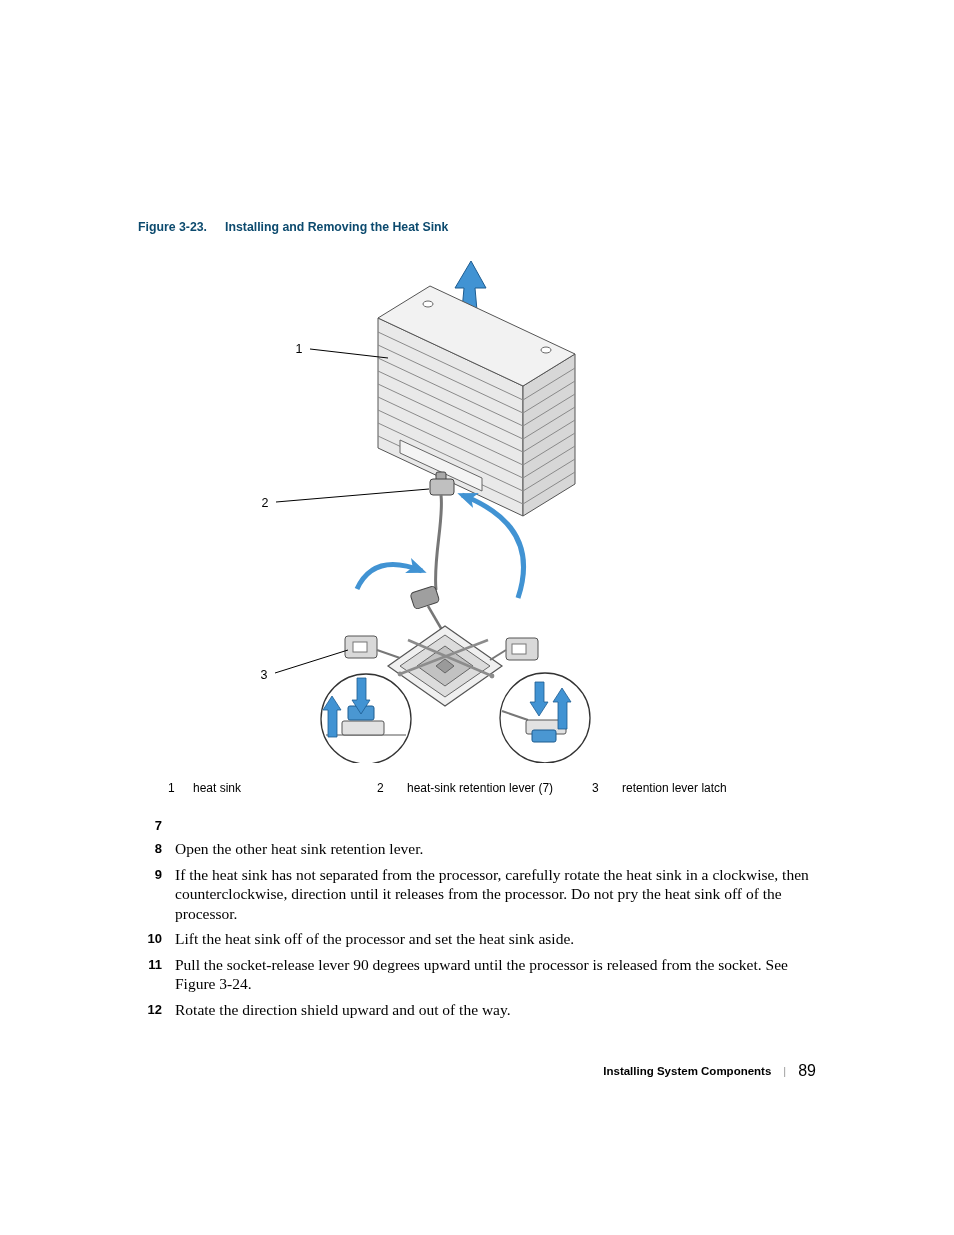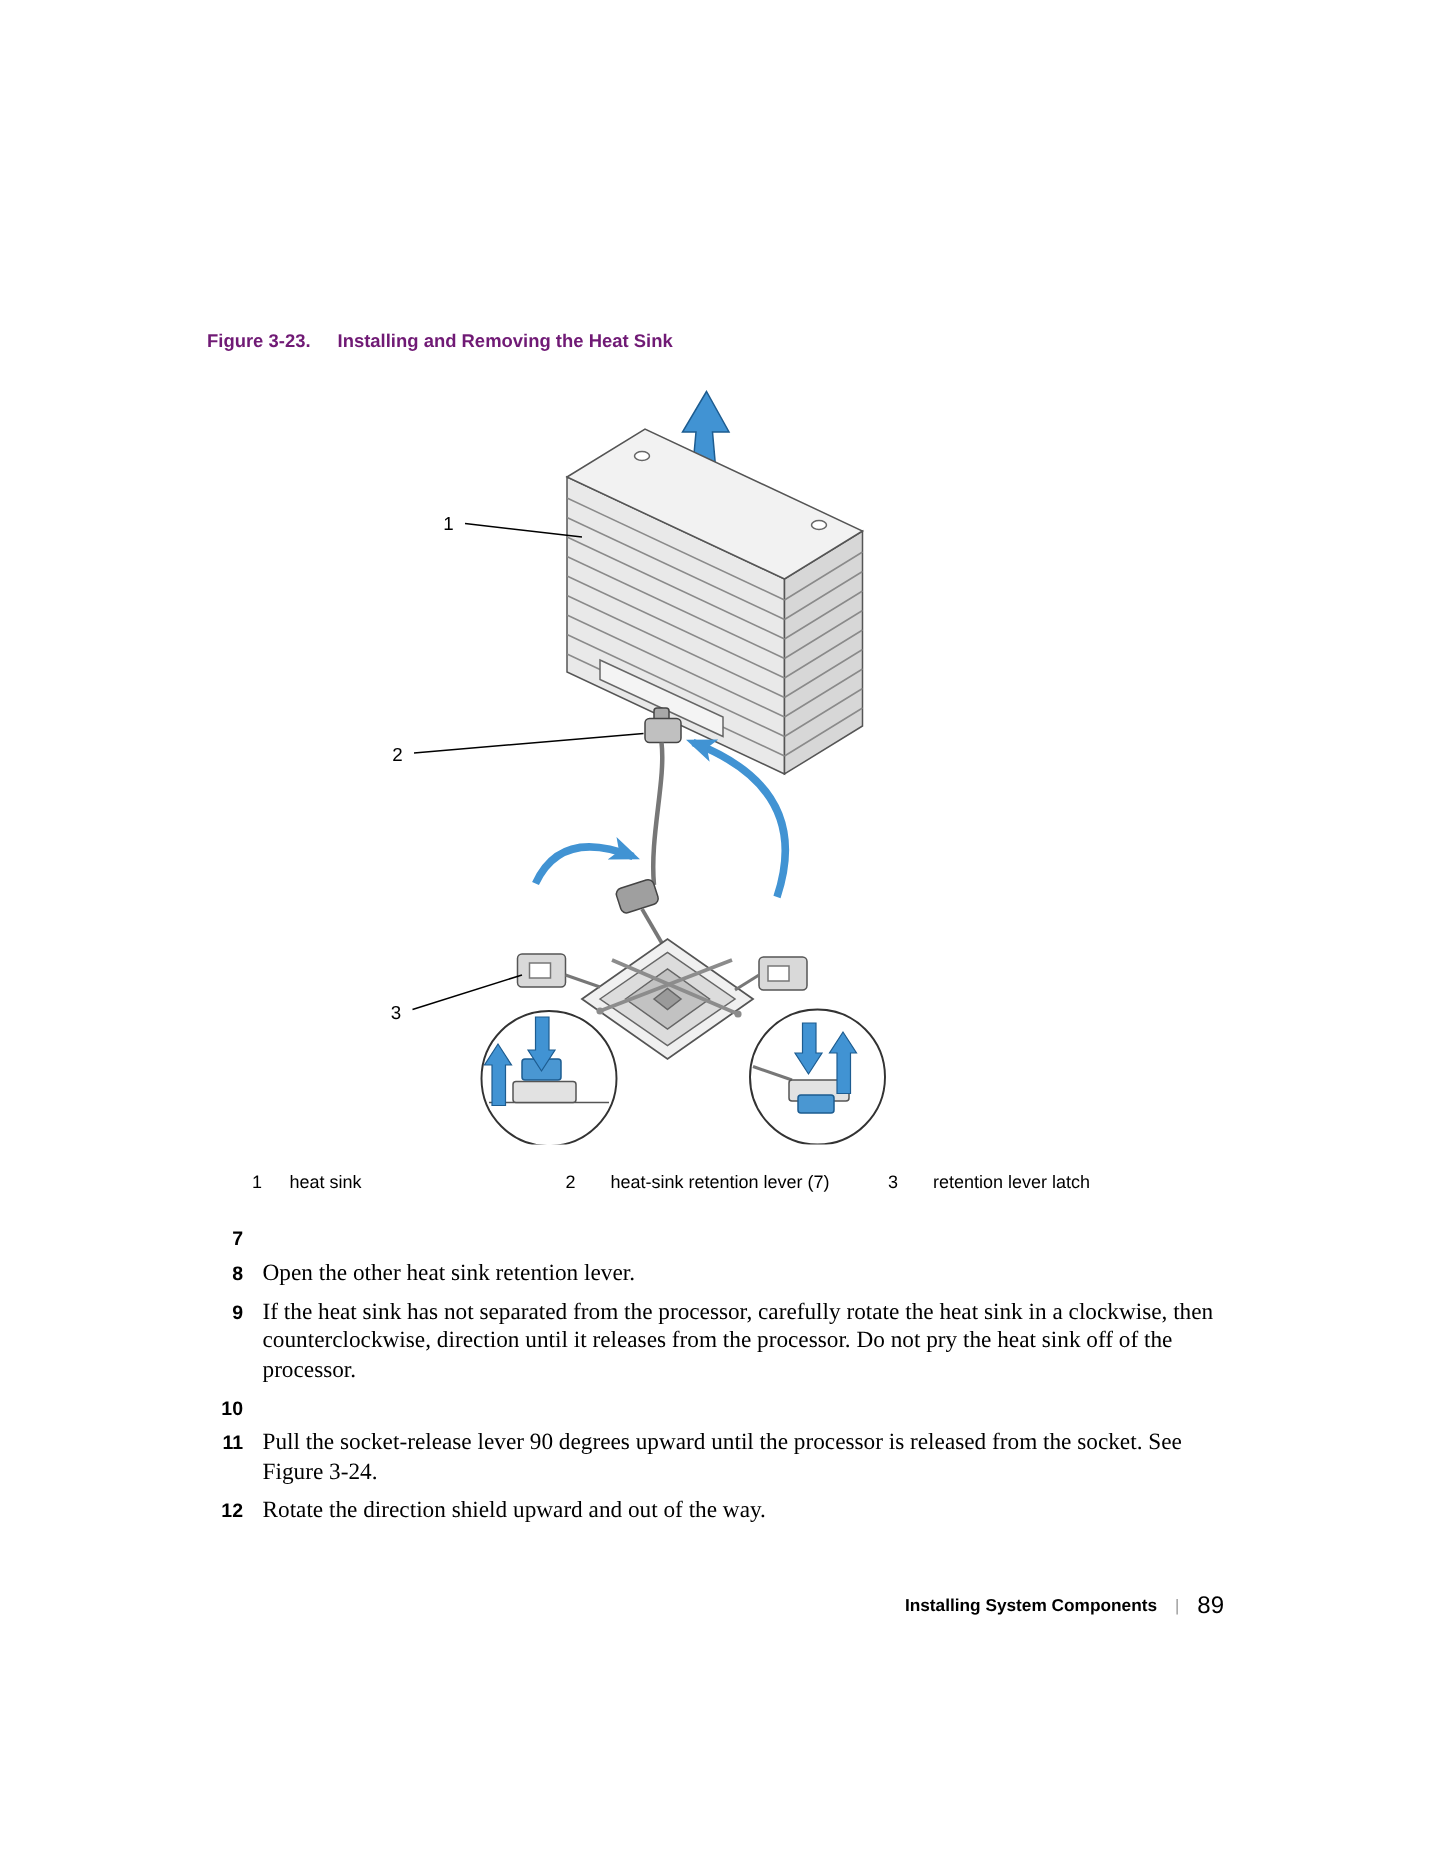--- a/index.html
+++ b/index.html
@@ -13,21 +13,21 @@
     color: #000;
     overflow: hidden;
   }
   .figure-caption {
     position: absolute;
     left: 138px;
     top: 220px;
     font-family: "Liberation Sans", sans-serif;
     font-size: 12.3px;
     font-weight: bold;
-    color: #701a75;
+    color: #0c4a6e;
     white-space: nowrap;
   }
   .figure-caption .fig-label { margin-right: 18px; }
   .diagram-wrap {
     position: absolute;
     left: 250px;
     top: 258px;
     width: 360px;
     height: 505px;
   }
@@ -224,20 +224,21 @@
     <div class="step">
       <div class="num">8</div>
       <div class="txt">Open the other heat sink retention lever.</div>
     </div>
     <div class="step">
       <div class="num">9</div>
       <div class="txt">If the heat sink has not separated from the processor, carefully rotate the heat sink in a clockwise, then counterclockwise, direction until it releases from the processor. Do not pry the heat sink off of the processor.</div>
     </div>
     <div class="step">
       <div class="num">10</div>
+      <div class="txt">Lift the heat sink off of the processor and set the heat sink aside.</div>
     </div>
     <div class="step">
       <div class="num">11</div>
       <div class="txt">Pull the socket-release lever 90 degrees upward until the processor is released from the socket. See Figure 3-24.</div>
     </div>
     <div class="step">
       <div class="num">12</div>
       <div class="txt">Rotate the direction shield upward and out of the way.</div>
     </div>
   </div>

